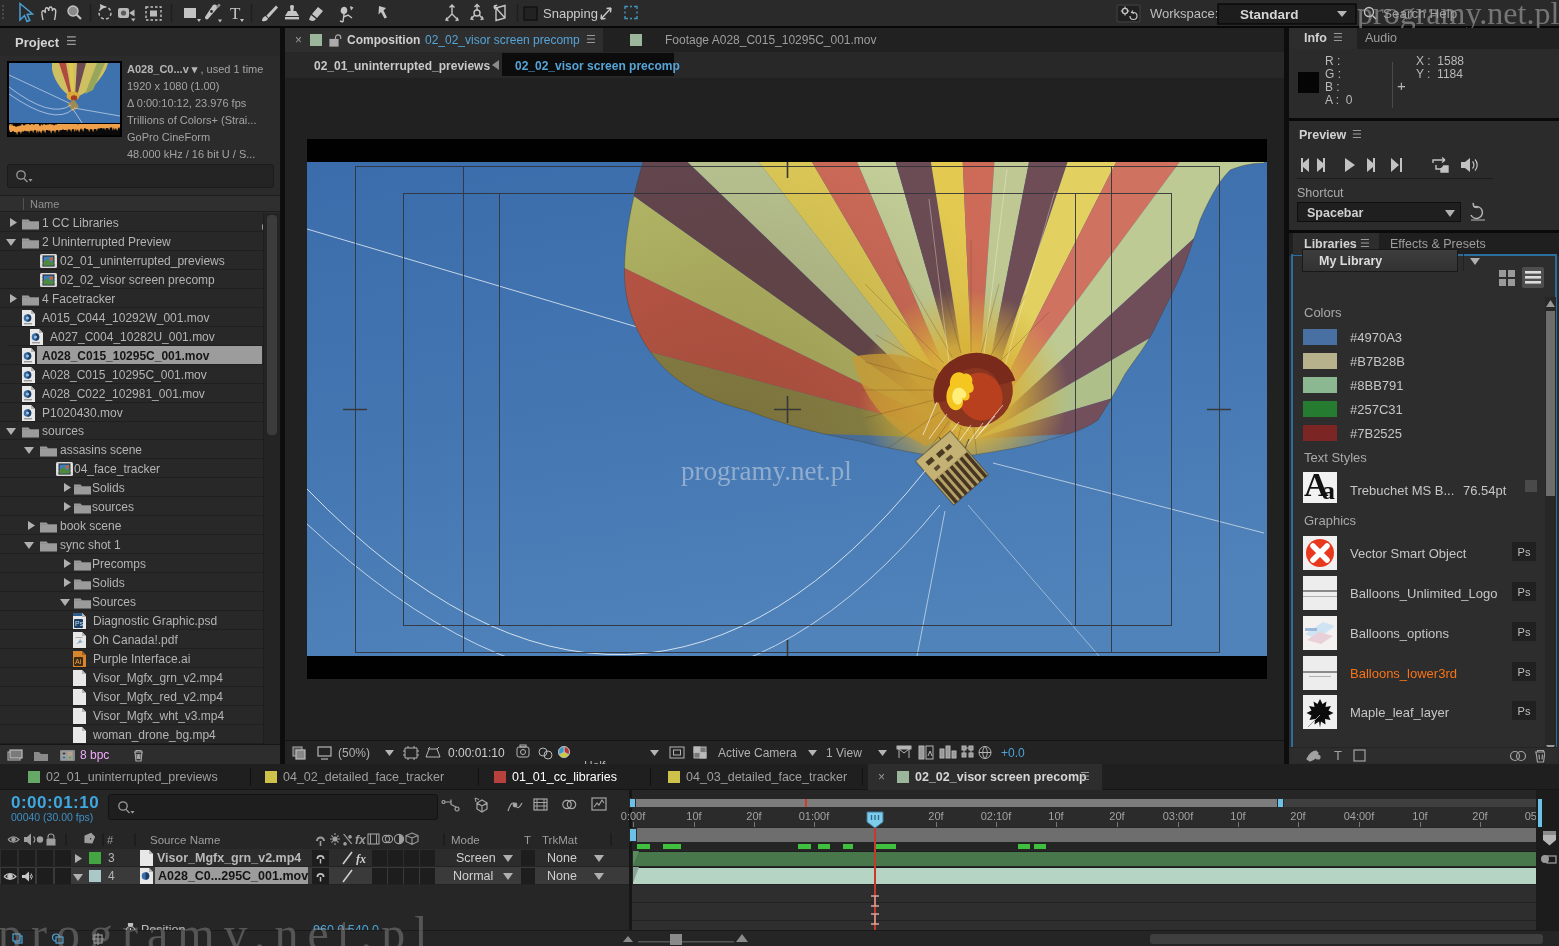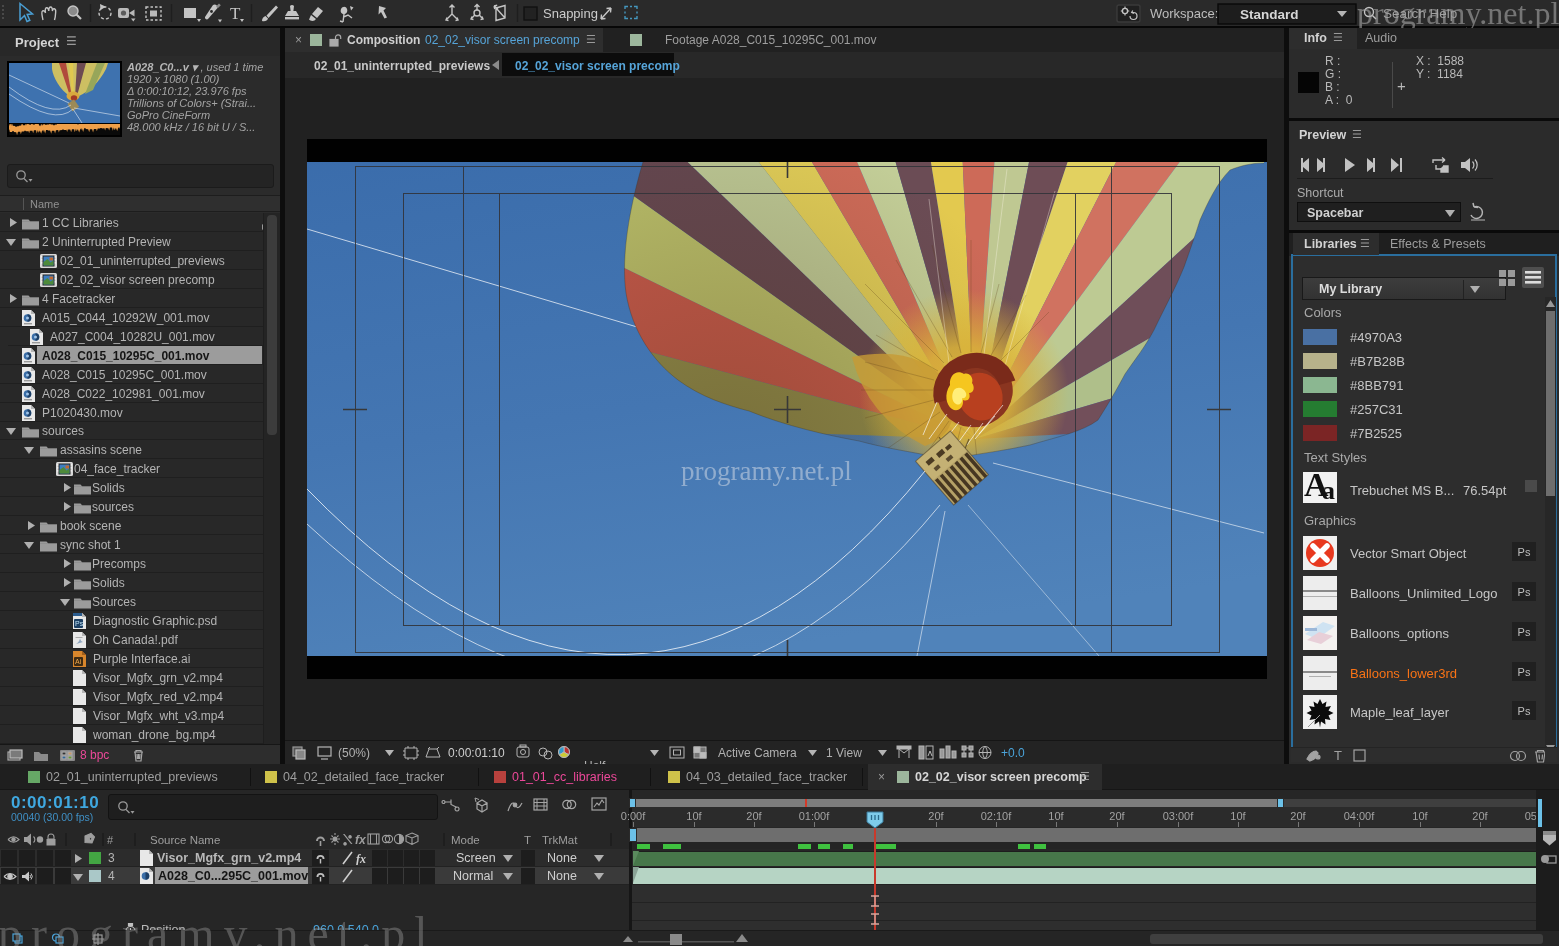--- a/index.html
+++ b/index.html
@@ -117,21 +117,21 @@
       <ellipse cx="64" cy="33" rx="6.5" ry="4.5" fill="#d9a93e"></ellipse>
       <ellipse cx="65" cy="35" rx="3.2" ry="2.8" fill="#a33b25"></ellipse>
       <rect x="60" y="38" width="8" height="9" fill="#9c8a57" transform="rotate(-35 64 42)"></rect>
       <path d="M0 24 Q42 56 62 42 M0 31 Q46 63 64 46 M64 46 L73 60 M65 45 L111 53 M0 12 L60 40" stroke="rgba(255,255,255,.75)" stroke-width=".7" fill="none"></path>
     </svg>
     <svg class="abs" style="left:2px;top:63px;" width="111" height="11">
       <rect width="111" height="11" fill="#0a0a0a"></rect>
       <path d="M0,5.5 l1,-2.8 1,5 1,-4.4 1,3.4 1,-4.6 1,5.8 1,-5 1,3.6 1,-4 1,5 1,-5.6 1,4 1,-3 1,4.4 1,-5.8 1,5 1,-3.6 1,4 1,-5 1,3 1,-4 1,5.6 1,-4.6 1,3 1,-4 1,5 1,-5.6 1,4.6 1,-3 1,3.6 1,-2 1,2.6 1,-3.4 1,2 1,-2.6 1,3 1,-4 1,4.6 1,-5 1,5.6 1,-4 1,3 1,-4.6 1,5.8 1,-5 1,3.4 1,-4 1,5 1,-5.6 1,4 1,-3 1,4.6 1,-5.8 1,5 1,-3.4 1,4 1,-5 1,3 1,-4 1,5.6 1,-4.4 1,3 1,-4 1,5 1,-5.8 1,4.6 1,-3 1,3.4 1,-2 1,2.6 1,-3.6 1,2 1,-2.4 1,3 1,-4 1,4.4 1,-5 1,5.8 1,-4 1,3 1,-4.4 1,5.6 1,-5 1,3.6 1,-4 1,5 1,-5.8 1,4 1,-3 1,4.4 1,-5.6 1,5 1,-3.6 1,4 1,-5 1,3 1,-4 1,5.8 1,-4.6 1,3 1,-4 1,5 1,-5.4 1,4.4 1,-3 1,3.6 1,-2 1,2.4 1,-3.4 1,2 1,-2.6 1,3 1,-4 1,4.6" stroke="#efa04a" stroke-width="2.4" fill="none"></path>
     </svg>
   </div>
-  <div class="abs" style="left:127px;top:33px;font-size:11px;line-height:12px;color:#a4a4a4;white-space:nowrap;font-style:italic;">
+  <div class="abs" style="left:127px;top:33px;font-size:11px;line-height:17px;color:#a4a4a4;white-space:nowrap;">
     <b style="color:#b6b6b6">A028_C0...v ▾</b> , used 1 time<br>
     1920 x 1080 (1.00)<br>
     Δ 0:00:10:12, 23.976 fps<br>
     Trillions of Colors+ (Strai...<br>
     GoPro CineForm<br>
     48.000 kHz / 16 bit U / S...
   </div>
 
   <div class="abs" style="left:7px;top:136px;width:267px;height:24px;background:#242424;border:1px solid #1b1b1b;border-radius:3px;">
     <svg class="abs" style="left:6px;top:4px" width="20" height="16" fill="none" stroke="#9a9a9a" stroke-width="1.3">
@@ -452,21 +452,21 @@
         <rect x="4" y="3" width="12" height="8" fill="#7a7a7a" stroke="#bbb"></rect>
       <path d="M28 5 h5 l2 2 h7 v7 h-14 z" fill="#8a8a8a" stroke="none"></path>
       <g transform="translate(54,3)">
           <rect width="15" height="11" rx="1" fill="#888" stroke="none"></rect>
           <rect x="2" y="2" width="4" height="3" fill="#333"></rect>
           <rect x="8" y="2" width="4" height="3" fill="#c96"></rect>
           <rect x="2" y="6" width="4" height="3" fill="#369"></rect>
           <rect x="8" y="6" width="4" height="3" fill="#693"></rect>
         </g>
     </svg>
-    <span class="abs" style="left:80px;top:3px;font-size:12px;color:#ec4899;">8 bpc</span>
+    <span class="abs" style="left:80px;top:3px;font-size:12px;color:#f0abfc;">8 bpc</span>
     <svg class="abs" style="left:130px;top:2px" width="18" height="16" fill="none" stroke="#a8a8a8" stroke-width="1.2">
         <path d="M4 5 h9 M6 5 l0 -1.5 5 0 0 1.5 M5 5 l1 9 h5 l1 -9 M7 7 l.4 5 M8.5 7 l0 5 M10 7 l-.4 5"></path>
       </svg>
   </div>
   <div class="abs" style="left:263px;top:185px;width:17px;height:531px;background:#242424;border-left:1px solid #1e1e1e;">
      <div class="abs" style="left:3px;top:2px;width:10px;height:220px;background:#3c3c3c;border-radius:4px;"></div>
   </div>
 </div>
 
 <div class="abs" id="comp" style="left:285px;top:28px;width:999px;height:736px;background:#272727;">
@@ -711,21 +711,21 @@
   <div class="abs" style="left:0;top:205px;width:270px;height:531px;background:#2b2b2b;">
     <div class="abs" style="left:0;top:0;width:270px;height:23px;background:#1f1f1f;text-align:center;">
       <div class="abs" style="left:4px;top:0;width:86px;height:23px;background:#2d2d2d;"></div>
       <span class="abs" style="left:15px;top:4px;font-size:12.5px;font-weight:bold;color:#d2d2d2;">Libraries</span>
       <span class="abs" style="left:71px;top:4px;font-size:11px;color:#9a9a9a;">☰</span>
       <span class="abs" style="left:101px;top:4px;font-size:12.5px;color:#9e9e9e;">Effects &amp; Presets</span>
     </div>
     <div class="abs" style="left:2px;top:22px;width:266px;height:507px;background:#2d2d2d;border:2px solid #2a6e9e;border-top:none;"></div>
     <div class="abs" style="left:2px;top:21px;width:266px;height:2px;background:#2a6e9e;"></div>
     <div class="abs" style="left:4px;top:20px;width:86px;height:2px;background:#2d2d2d;"></div>
-    <div class="abs" style="left:13px;top:44px;width:204px;height:23px;background:linear-gradient(#3d3d3d,#323232);border:1px solid #191919;">
+    <div class="abs" style="left:13px;top:16px;width:156px;height:23px;background:linear-gradient(#3d3d3d,#323232);border:1px solid #191919;">
       <span class="abs" style="left:16px;top:4px;font-size:12.5px;font-weight:bold;color:#dcdcdc;">My Library</span>
       <div class="abs" style="left:160px;top:2px;width:1px;height:19px;background:#222;"></div>
       <svg class="abs" style="left:167px;top:8px" width="11" height="8">
           <path d="M0 0 l10 0 -5 7 z" fill="#b0b0b0"></path>
         </svg>
     </div>
     <svg class="abs" style="left:209px;top:36px" width="19" height="18" fill="#9a9a9a">
         <rect x="1" y="1" width="7" height="7"></rect>
         <rect x="10" y="1" width="7" height="7"></rect>
         <rect x="1" y="10" width="7" height="7"></rect>
@@ -826,21 +826,21 @@
 
 <div class="abs" id="timeline" style="left:0;top:764px;width:1559px;height:182px;background:#262626;overflow:hidden;">
     <div class="abs" style="left:0;top:0;width:1559px;height:26px;background:#1f1f1f;border-bottom:1px solid #161616;">
       <div class="abs" style="left:28px;top:7px;width:12px;height:12px;background:#66a866;"></div>
       <span class="abs" style="left:46px;top:6px;font-size:12.5px;color:#9e9e9e;">02_01_uninterrupted_previews</span>
       <div class="abs" style="left:250px;top:4px;width:1px;height:18px;background:#111;"></div>
       <div class="abs" style="left:265px;top:7px;width:12px;height:12px;background:#cfc24a;"></div>
       <span class="abs" style="left:283px;top:6px;font-size:12.5px;color:#9e9e9e;">04_02_detailed_face_tracker</span>
       <div class="abs" style="left:478px;top:4px;width:1px;height:18px;background:#111;"></div>
       <div class="abs" style="left:494px;top:7px;width:12px;height:12px;background:#b8413d;"></div>
-      <span class="abs" style="left:512px;top:6px;font-size:12.5px;color:#ec4899;">01_01_cc_libraries</span>
+      <span class="abs" style="left:512px;top:6px;font-size:12.5px;color:#ffffff;">01_01_cc_libraries</span>
       <div class="abs" style="left:650px;top:4px;width:1px;height:18px;background:#111;"></div>
       <div class="abs" style="left:668px;top:7px;width:12px;height:12px;background:#cfc24a;"></div>
       <span class="abs" style="left:686px;top:6px;font-size:12.5px;color:#9e9e9e;">04_03_detailed_face_tracker</span>
       <div class="abs" style="left:862px;top:4px;width:1px;height:18px;background:#111;"></div>
       <div class="abs" style="left:868px;top:0;width:234px;height:26px;background:#2d2d2d;"></div>
       <span class="abs" style="left:878px;top:6px;font-size:12px;color:#9a9a9a;">×</span>
       <div class="abs" style="left:897px;top:7px;width:12px;height:12px;background:#9cb69c;"></div>
       <span class="abs" style="left:915px;top:6px;font-size:12.5px;font-weight:bold;color:#d6d6d6;">02_02_visor screen precomp</span>
       <span class="abs" style="left:1080px;top:6px;font-size:11px;color:#9a9a9a;">☰</span>
     </div>

